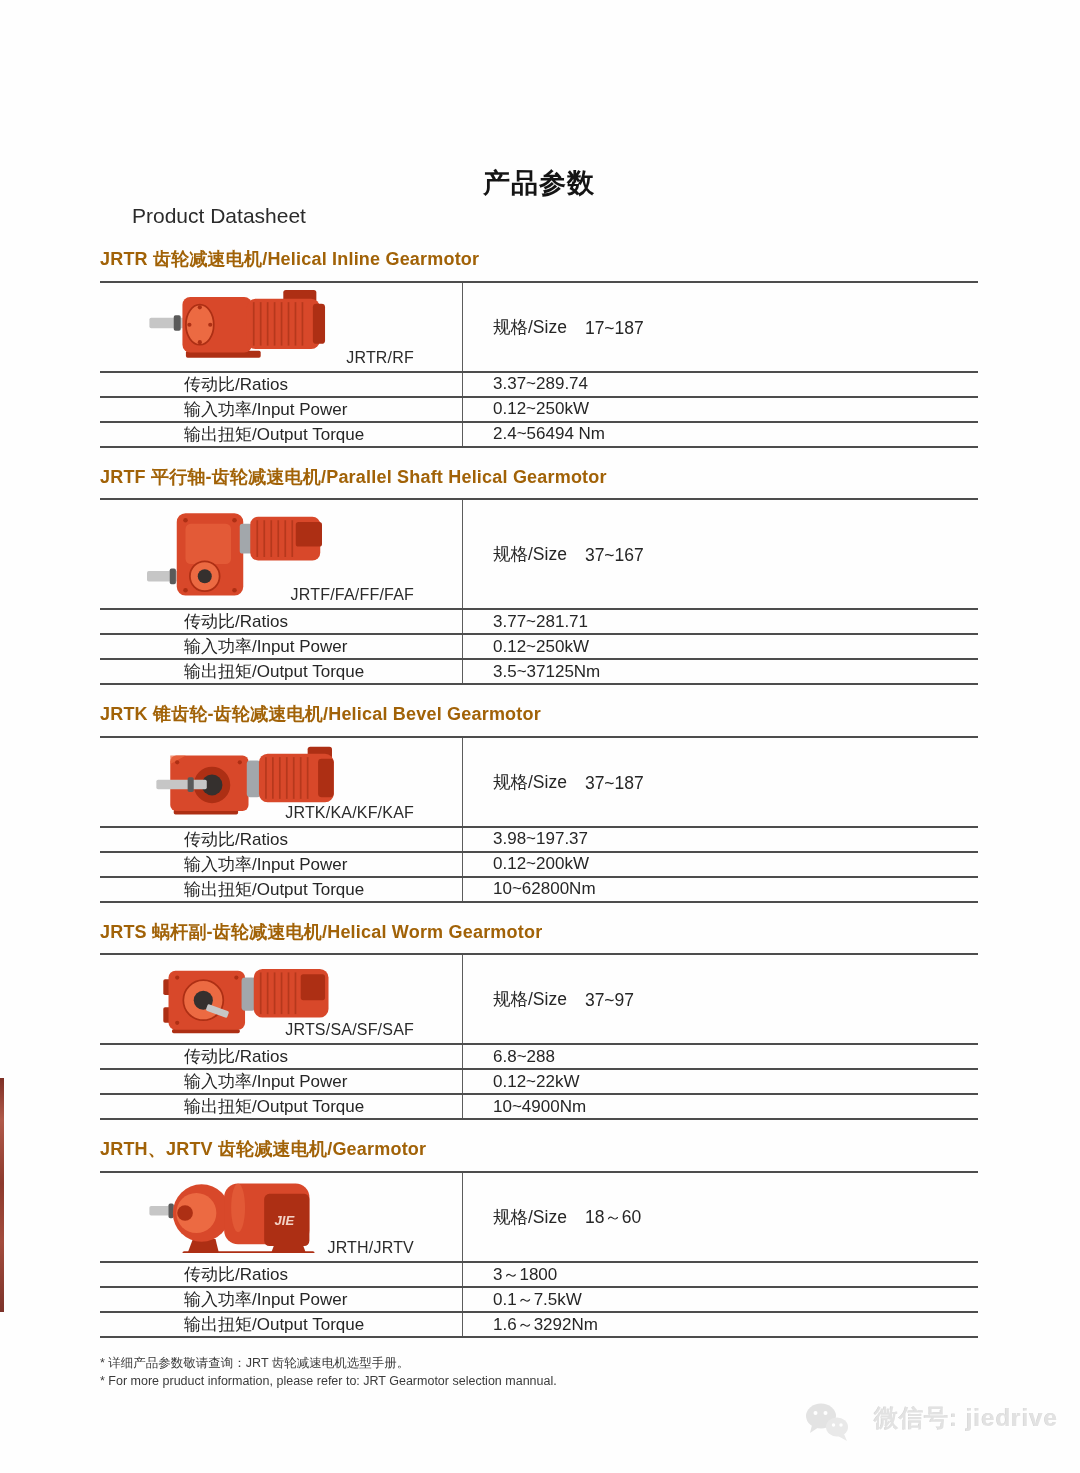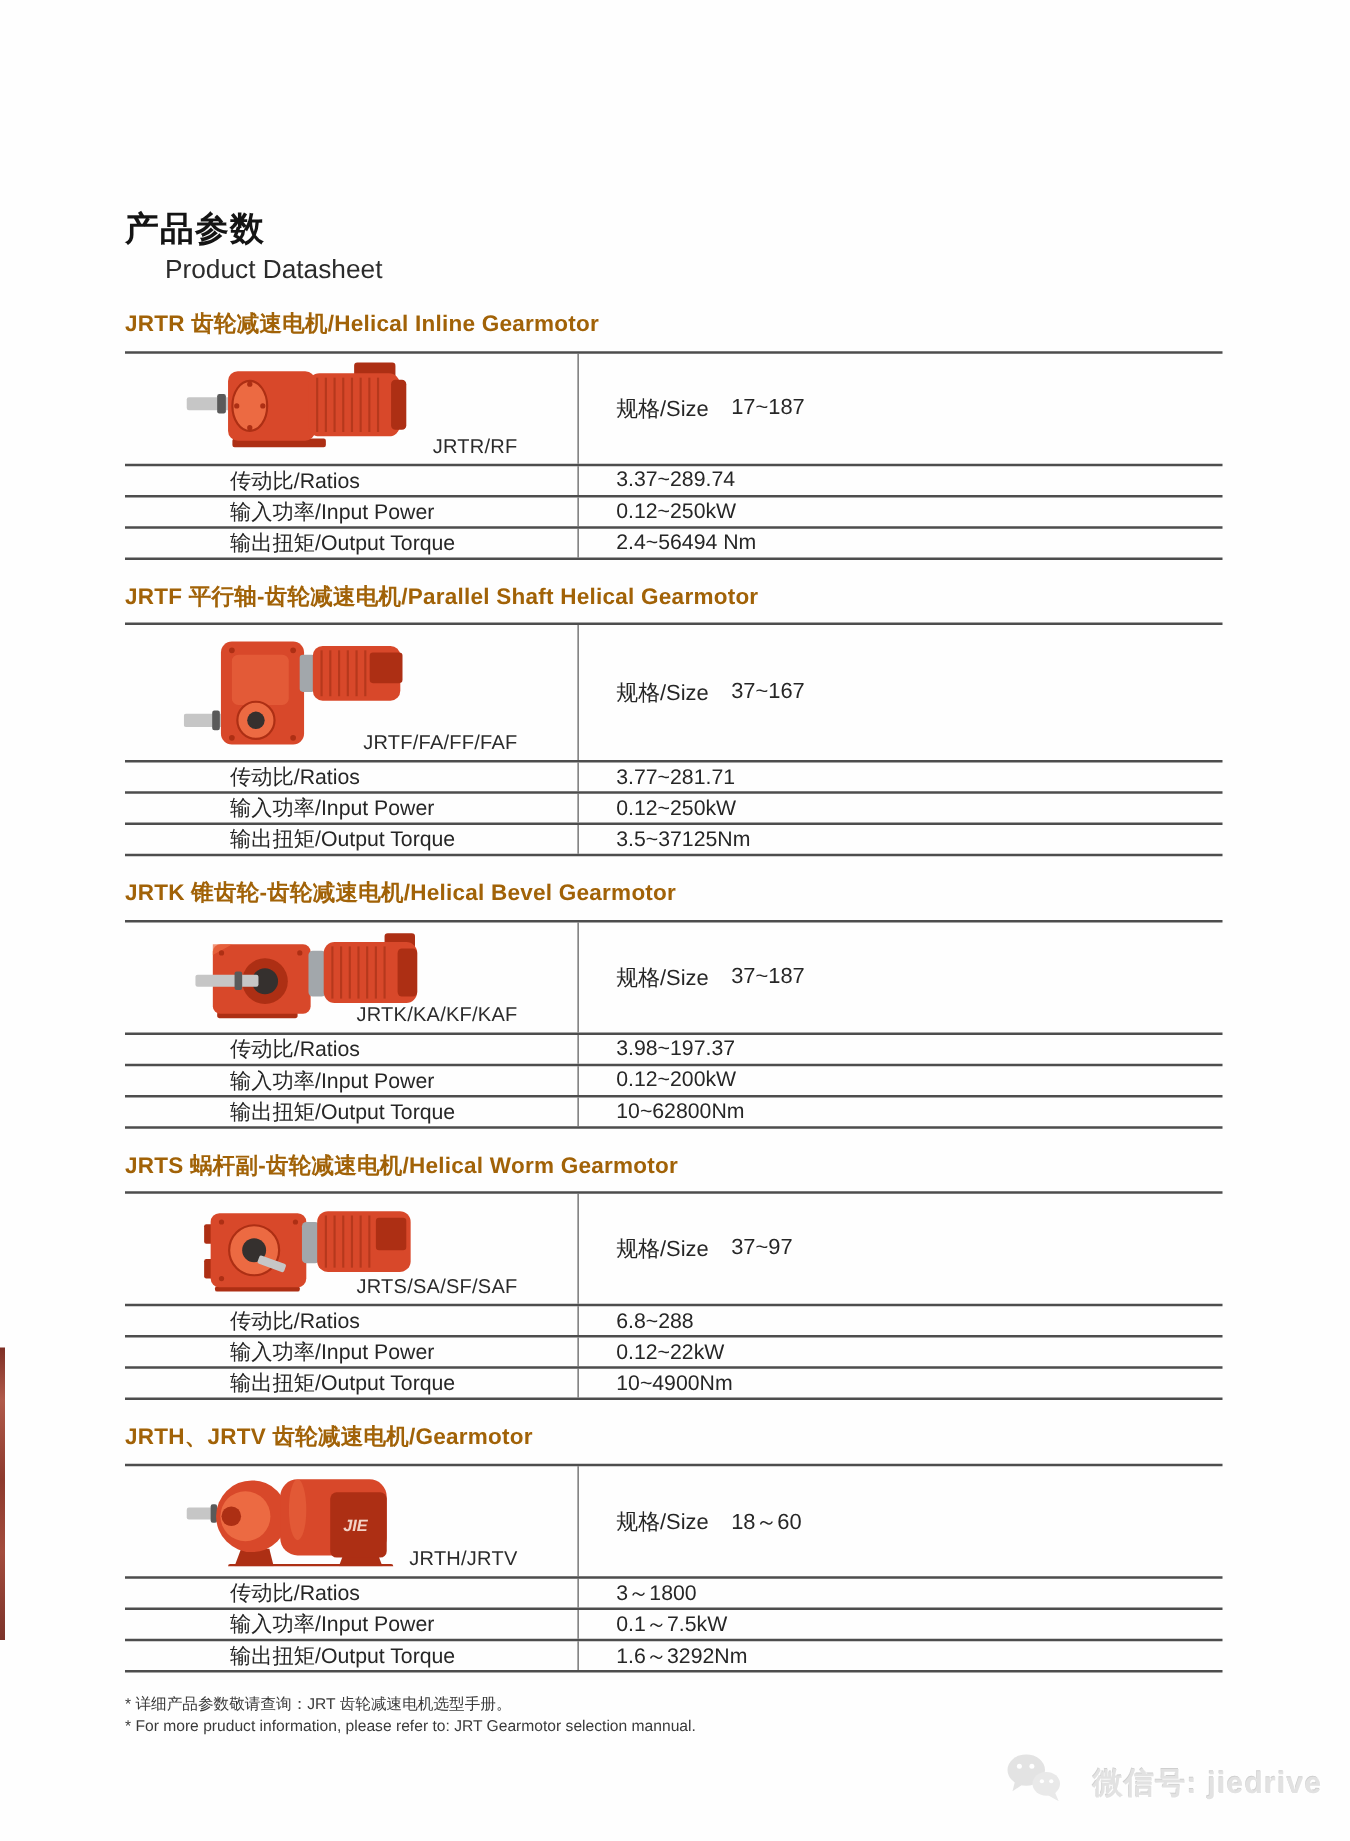--- a/index.html
+++ b/index.html
@@ -12,21 +12,21 @@
     overflow:hidden;
   }
   .page{position:absolute;inset:0;background:#fefefe;}
   .edge-sliver{
     position:absolute;left:0;top:1078px;width:4px;height:234px;
     background:linear-gradient(180deg,#7e2f25 0%,#b05a4a 18%,#8d3a2d 45%,#a34c3d 70%,#7c332a 100%);
   }
   .content{position:absolute;left:100px;top:0;width:878px;}
   h1.page-title{
     margin:168px 0 0 0;font-size:27px;font-weight:bold;color:#141414;
-    letter-spacing:1px;line-height:1.15;
+    letter-spacing:1px;line-height:1.15;text-align:center;
   }
   .page-subtitle{
     margin-top:5px;font-size:21px;color:#2b2b2b;line-height:1.15;margin-left:32px;
   }
   h2.sec-heading{
     margin:18px 0 10px 0;font-size:18px;font-weight:bold;color:#a16207;
     line-height:1.25;letter-spacing:0.2px;
   }
   h2.first{margin-top:20px;}
   .spec-table{
@@ -42,30 +42,30 @@
     display:flex;align-items:center;padding-left:30px;
   }
   .img-row{height:88px;}
   .img-row.tall{height:108px;}
   .img-row .cell-l{display:flex;align-items:flex-start;justify-content:center;}
   .img-row .cell-l svg{margin-right:58px;}
   .model-label{
     position:absolute;bottom:4px;right:48px;
     font-size:16px;color:#2b2b2b;letter-spacing:0.2px;
   }
-  .size-line{font-size:17.5px;color:#262626;display:flex;align-items:flex-start;}
+  .size-line{font-size:17.5px;color:#262626;display:flex;align-items:flex-end;}
   .size-value{margin-left:18px;}
   .data-row{height:25px;}
   .data-row .cell-l{display:flex;align-items:center;padding-left:84px;font-size:17px;color:#262626;}
   .data-row .cell-r{font-size:17px;color:#262626;}
   .footnotes{margin-top:16px;font-size:12.5px;color:#3a3a3a;line-height:1.5;}
   .footnotes div{white-space:nowrap;}
   .watermark{
     position:absolute;right:22px;top:1402px;
-    display:flex;align-items:flex-end;gap:24px;
+    display:flex;align-items:flex-start;gap:24px;
     color:#e2e2e2;font-size:24px;font-weight:600;letter-spacing:1px;
     text-shadow:1px 1px 0 #ffffff,-0.5px -0.5px 0 #cfcfcf;
     user-select:none;
   }
   
   .m-red{fill:#d8482a;} .m-redd{fill:#ad2f14;} .m-redl{fill:#ec6a42;}
   .m-shaft{fill:#c6c6c6;} .m-ring{fill:#5a5a5a;} .m-gray{fill:#a2a7ab;}
   .m-dark{fill:#35302e;}
   .fins{stroke:#9c2c12;stroke-width:2;opacity:.55;}
 </style>

